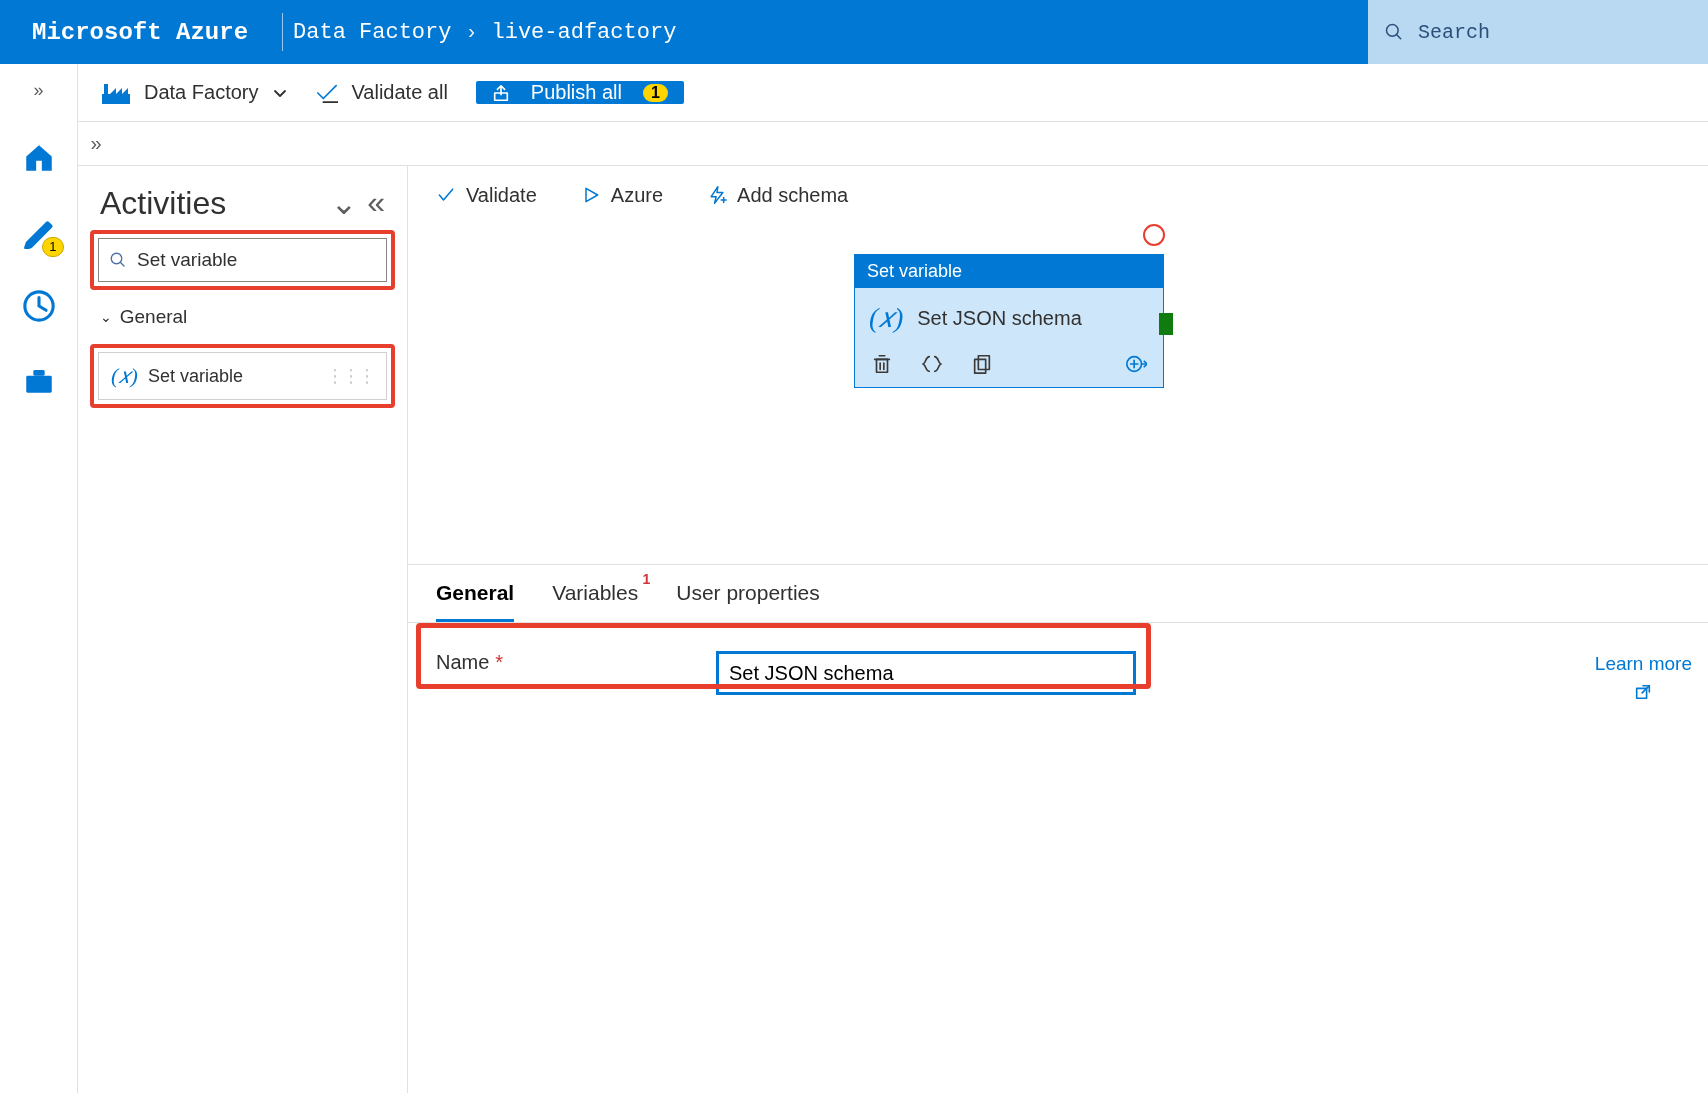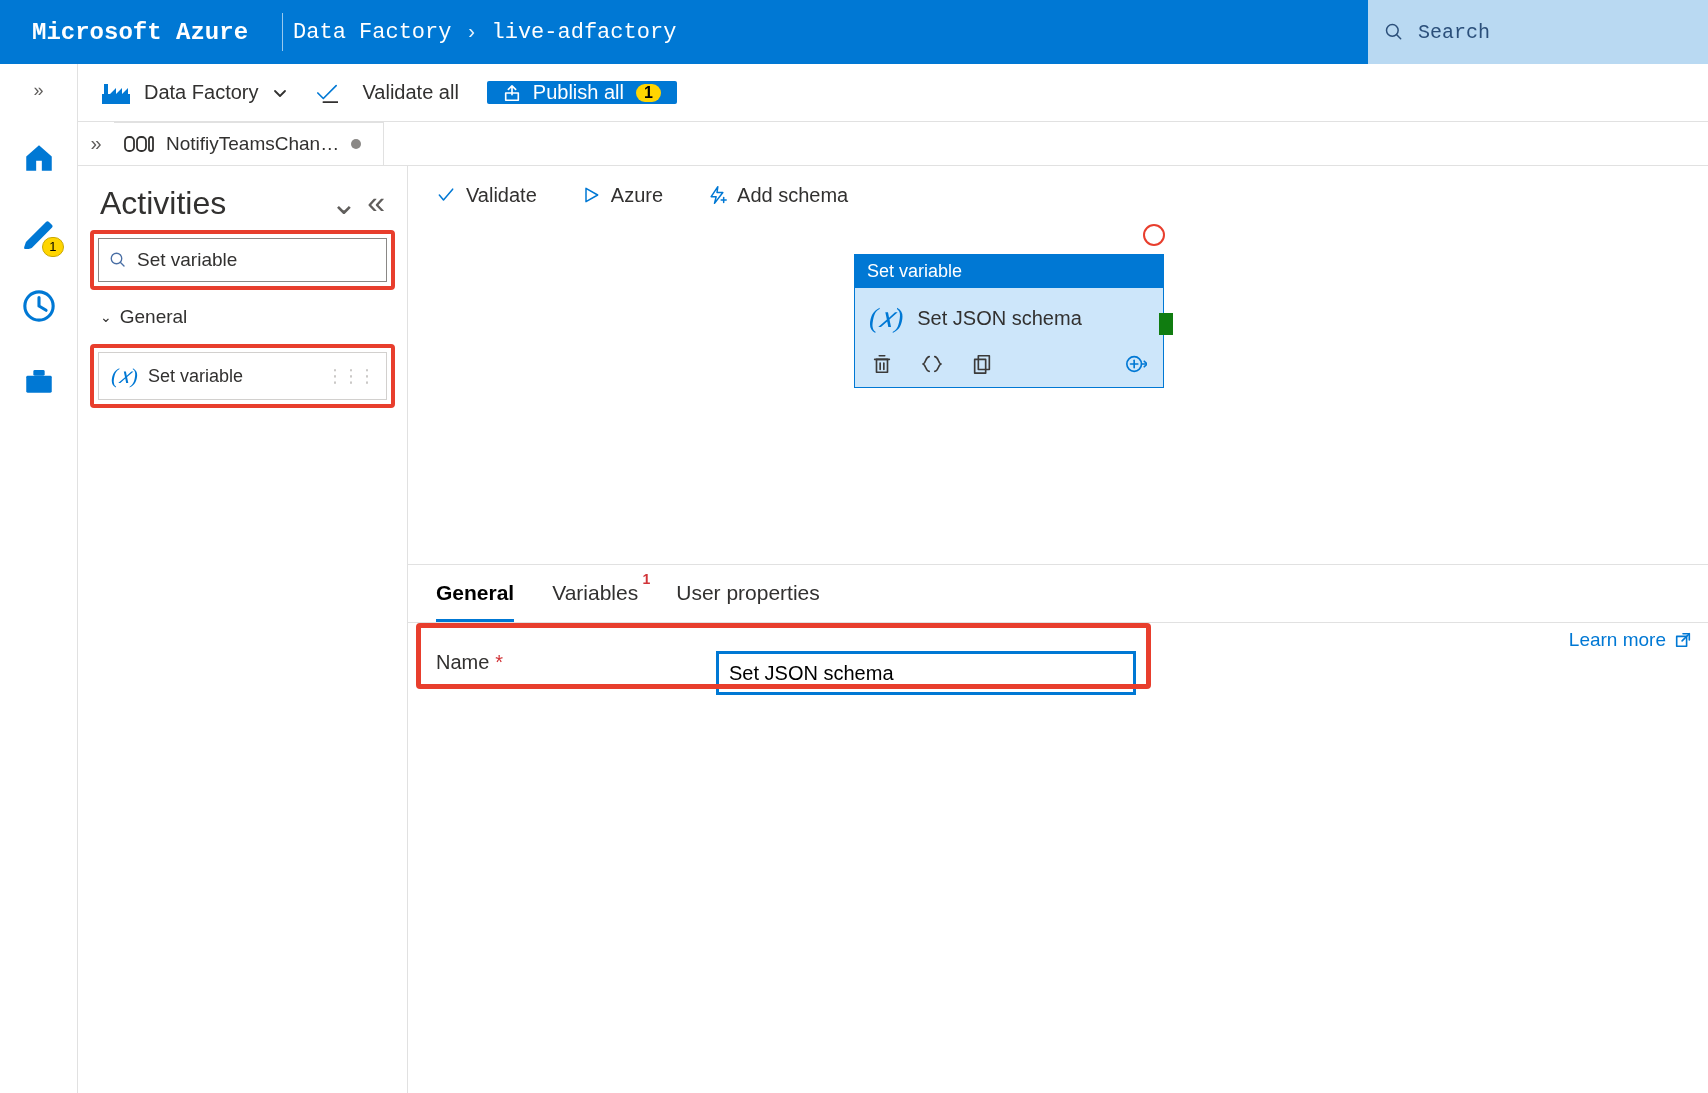--- a/index.html
+++ b/index.html
@@ -27,23 +27,23 @@
   .shell{display:flex;height:1029px;}
   .rail{width:78px;border-right:1px solid var(--border-light);display:flex;flex-direction:column;align-items:center;padding-top:16px;gap:40px;}
   .rail .chev{font-size:18px;color:var(--sub);}
   .rail .ico{width:34px;height:34px;position:relative;}
   .badge{position:absolute;right:-8px;bottom:-8px;background:var(--pill-yellow);color:#000;font-size:13px;border-radius:10px;padding:0 6px;line-height:18px;border:1px solid #caa800;}
   
   .work{flex:1;display:flex;flex-direction:column;}
   .toolbar{height:58px;border-bottom:1px solid var(--border-light);display:flex;align-items:center;padding:0 24px;gap:28px;}
   .factory{display:flex;align-items:center;gap:14px;font-size:20px;}
   .factory svg{width:28px;height:22px;}
-  .tbtn{display:flex;align-items:center;gap:24px;font-size:20px;}
+  .tbtn{display:flex;align-items:center;gap:13px;font-size:20px;}
   .tbtn.validate svg{width:22px;height:20px;}
-  .publish{background:var(--azure-blue);color:#fff;padding:0 16px;border-radius:2px;display:flex;align-items:center;gap:12px;font-size:20px;}
+  .publish{background:var(--azure-blue);color:#fff;padding:0 16px;border-radius:2px;display:flex;align-items:center;gap:21px;font-size:20px;}
   .publish .count{background:var(--pill-yellow);color:#000;border-radius:12px;padding:0 8px;font-size:16px;font-weight:600;}
   .publish svg{width:18px;height:18px;stroke:#fff;}
   
   .tabrow{display:flex;align-items:center;border-bottom:1px solid var(--border-light);}
   .tabrow .expand{width:36px;text-align:center;color:var(--sub);font-size:20px;padding:10px 0;}
   .tab{display:flex;align-items:center;gap:12px;padding:10px 22px 10px 10px;border-right:1px solid var(--border-light);border-top:1px solid var(--border-light);font-size:19px;}
   .tab .pipeico{width:30px;height:20px;}
   .tab .dot{width:10px;height:10px;border-radius:50%;background:#8a8886;}
   
   .editor{flex:1;display:flex;}
@@ -76,21 +76,21 @@
   .props{border-top:1px solid var(--border-light);padding:0 0 20px 0;position:relative;}
   .ptabs{display:flex;gap:38px;padding:16px 28px 0 28px;font-size:21px;border-bottom:1px solid var(--border-light);}
   .ptab{padding:0 0 14px 0;position:relative;}
   .ptab.active{font-weight:600;color:#000;border-bottom:3px solid var(--azure-blue);}
   .ptab .sup{position:absolute;top:-10px;right:-12px;color:#d13438;font-size:14px;font-weight:600;}
   .prow{display:flex;align-items:flex-start;padding:20px 28px;gap:20px;}
   .plabel{width:260px;font-size:20px;display:flex;align-items:center;gap:6px;}
   .req{color:#d13438;}
   .pinput{width:420px;height:44px;border:3px solid var(--azure-blue);padding:0 10px;font-size:20px;font-family:inherit;}
   .ptextarea{width:420px;height:100px;border:1px solid #8a8886;resize:both;font-family:inherit;font-size:18px;padding:6px;}
-  .learn{position:absolute;right:16px;top:64px;color:var(--azure-blue);font-size:19px;display:flex;align-items:center;gap:8px;}
+  .learn{position:absolute;right:16px;top:88px;color:var(--azure-blue);font-size:19px;display:flex;align-items:center;gap:8px;flex-direction:column;}
   .learn svg{width:18px;height:18px;stroke:var(--azure-blue);}
   .namehl{position:absolute;border:5px solid var(--highlight);border-radius:4px;pointer-events:none;}
   
   svg{fill:none;stroke:currentColor;stroke-width:1.8;stroke-linecap:round;stroke-linejoin:round;}
 </style>
 </head>
 <body>
 
 <div class="topbar">
   <div class="brand">Microsoft Azure</div>
@@ -164,29 +164,20 @@
             <rect x="3" y="10" width="14" height="8"></rect>
             <path d="M10 2 L10 12 M6 6 L10 2 L14 6"></path>
           </svg>
         <span>Publish all</span>
         <span class="count">1</span>
       </div>
     </div>
 
     <div class="tabrow">
       <div class="expand">»</div>
-      <div class="tab">
-        <svg class="pipeico" viewBox="0 0 30 20" style="stroke:#323130;">
-            <rect x="1" y="3" width="9" height="14" rx="4"></rect>
-            <rect x="13" y="3" width="9" height="14" rx="4"></rect>
-            <rect x="25" y="3" width="4" height="14" rx="2"></rect>
-          </svg>
-        <span>NotifiyTeamsChan…</span>
-        <span class="dot"></span>
-      </div>
     </div>
 
     <div class="editor">
 
       <div class="actpane">
         <div class="hdr">
           <span>Activities</span>
           <span class="icons">
             <span>⌄</span>
             <span>«</span>

